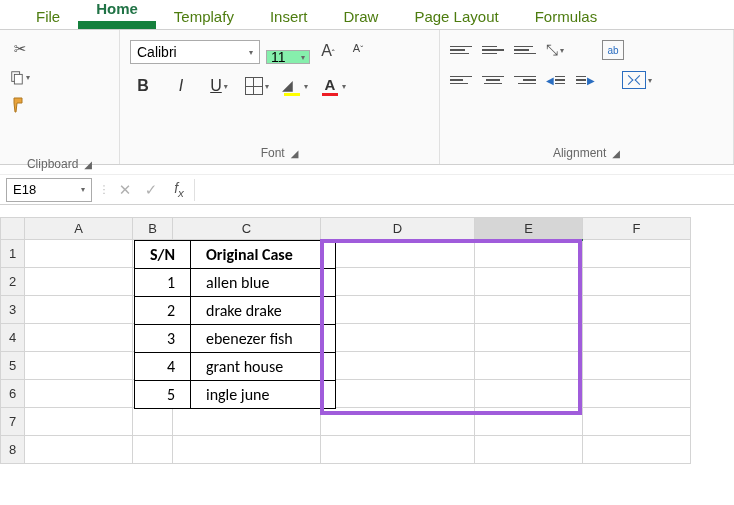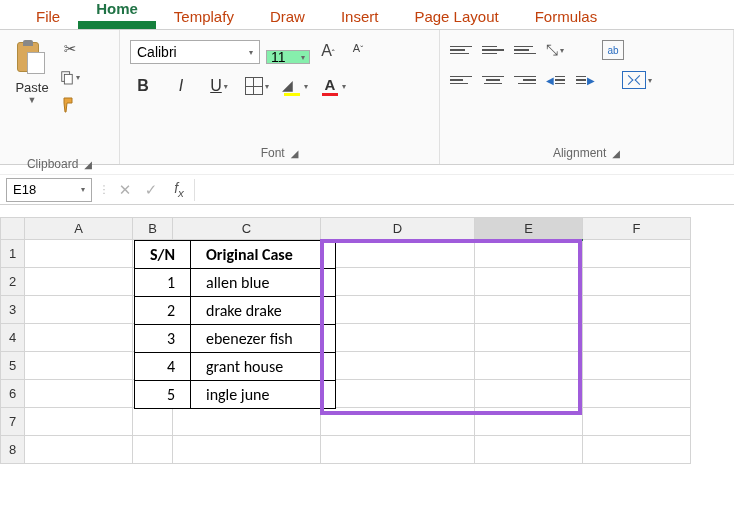--- a/index.html
+++ b/index.html
@@ -1,20 +1,20 @@
 <!DOCTYPE html>
 <html><head>
 <meta charset="utf-8">
 <style>
 * { box-sizing: border-box; margin: 0; padding: 0; }
 body { font-family: 'Segoe UI', Arial, sans-serif; font-size: 14px; background: #fff; width: 734px; height: 505px; overflow: hidden; }
 
 
 .tabs { display: flex; border-bottom: 1px solid #d0d0d0; padding-left: 18px; height: 30px; align-items: flex-end; background: #fff; }
-.tab { padding: 5px 18px 4px; color: #c2410c; cursor: pointer; font-size: 15px; }
+.tab { padding: 5px 18px 4px; color: #4d7c0f; cursor: pointer; font-size: 15px; }
 .tab.active { color: #217346; font-weight: 600; border-bottom: 8px solid #15803d; }
 
 
 .ribbon { display: flex; border-bottom: 1px solid #d0d0d0; background: #fafafa; height: 135px; }
 .group { border-right: 1px solid #e0e0e0; padding: 6px 10px 2px; display: flex; flex-direction: column; justify-content: space-between; }
 .group-body { display: flex; flex: 1; }
 .group-label { text-align: center; font-size: 12px; color: #666; padding: 2px 0; display: flex; justify-content: center; align-items: center; gap: 6px; margin-top: 41px; }
 .launcher { font-size: 10px; color: #666; cursor: pointer; }
 
 
@@ -96,39 +96,30 @@
 
 .flexgap { display: inline-flex; align-items: center; }
 </style>
 </head>
 <body>
 
 <div class="tabs">
   <div class="tab">File</div>
   <div class="tab active">Home</div>
   <div class="tab">Templafy</div>
+  <div class="tab">Insert</div>
   <div class="tab">Draw</div>
-  <div class="tab">Insert</div>
   <div class="tab">Page Layout</div>
   <div class="tab">Formulas</div>
 </div>
 
 <div class="ribbon">
 
   <div class="group" style="width:120px">
     <div class="group-body clipboard-body">
-      <div class="paste-btn">
-        <div class="paste-icon">
-          <div class="board"></div>
-            <div class="clip"></div>
-            <div class="sheet"></div>
-        </div>
-        <div class="paste-label">Paste</div>
-        <div class="caret-down">▼</div>
-      </div>
       <div class="clip-side">
         <div class="small-icon">✂</div>
         <div class="small-icon flexgap">
           <svg width="16" height="16" viewBox="0 0 16 16">
               <rect x="2" y="2" width="9" height="11" fill="none" stroke="#555"></rect>
               <rect x="5" y="5" width="9" height="11" fill="#fff" stroke="#555"></rect>
             </svg>
           <span class="tiny-caret">▾</span>
         </div>
         <div class="small-icon">

